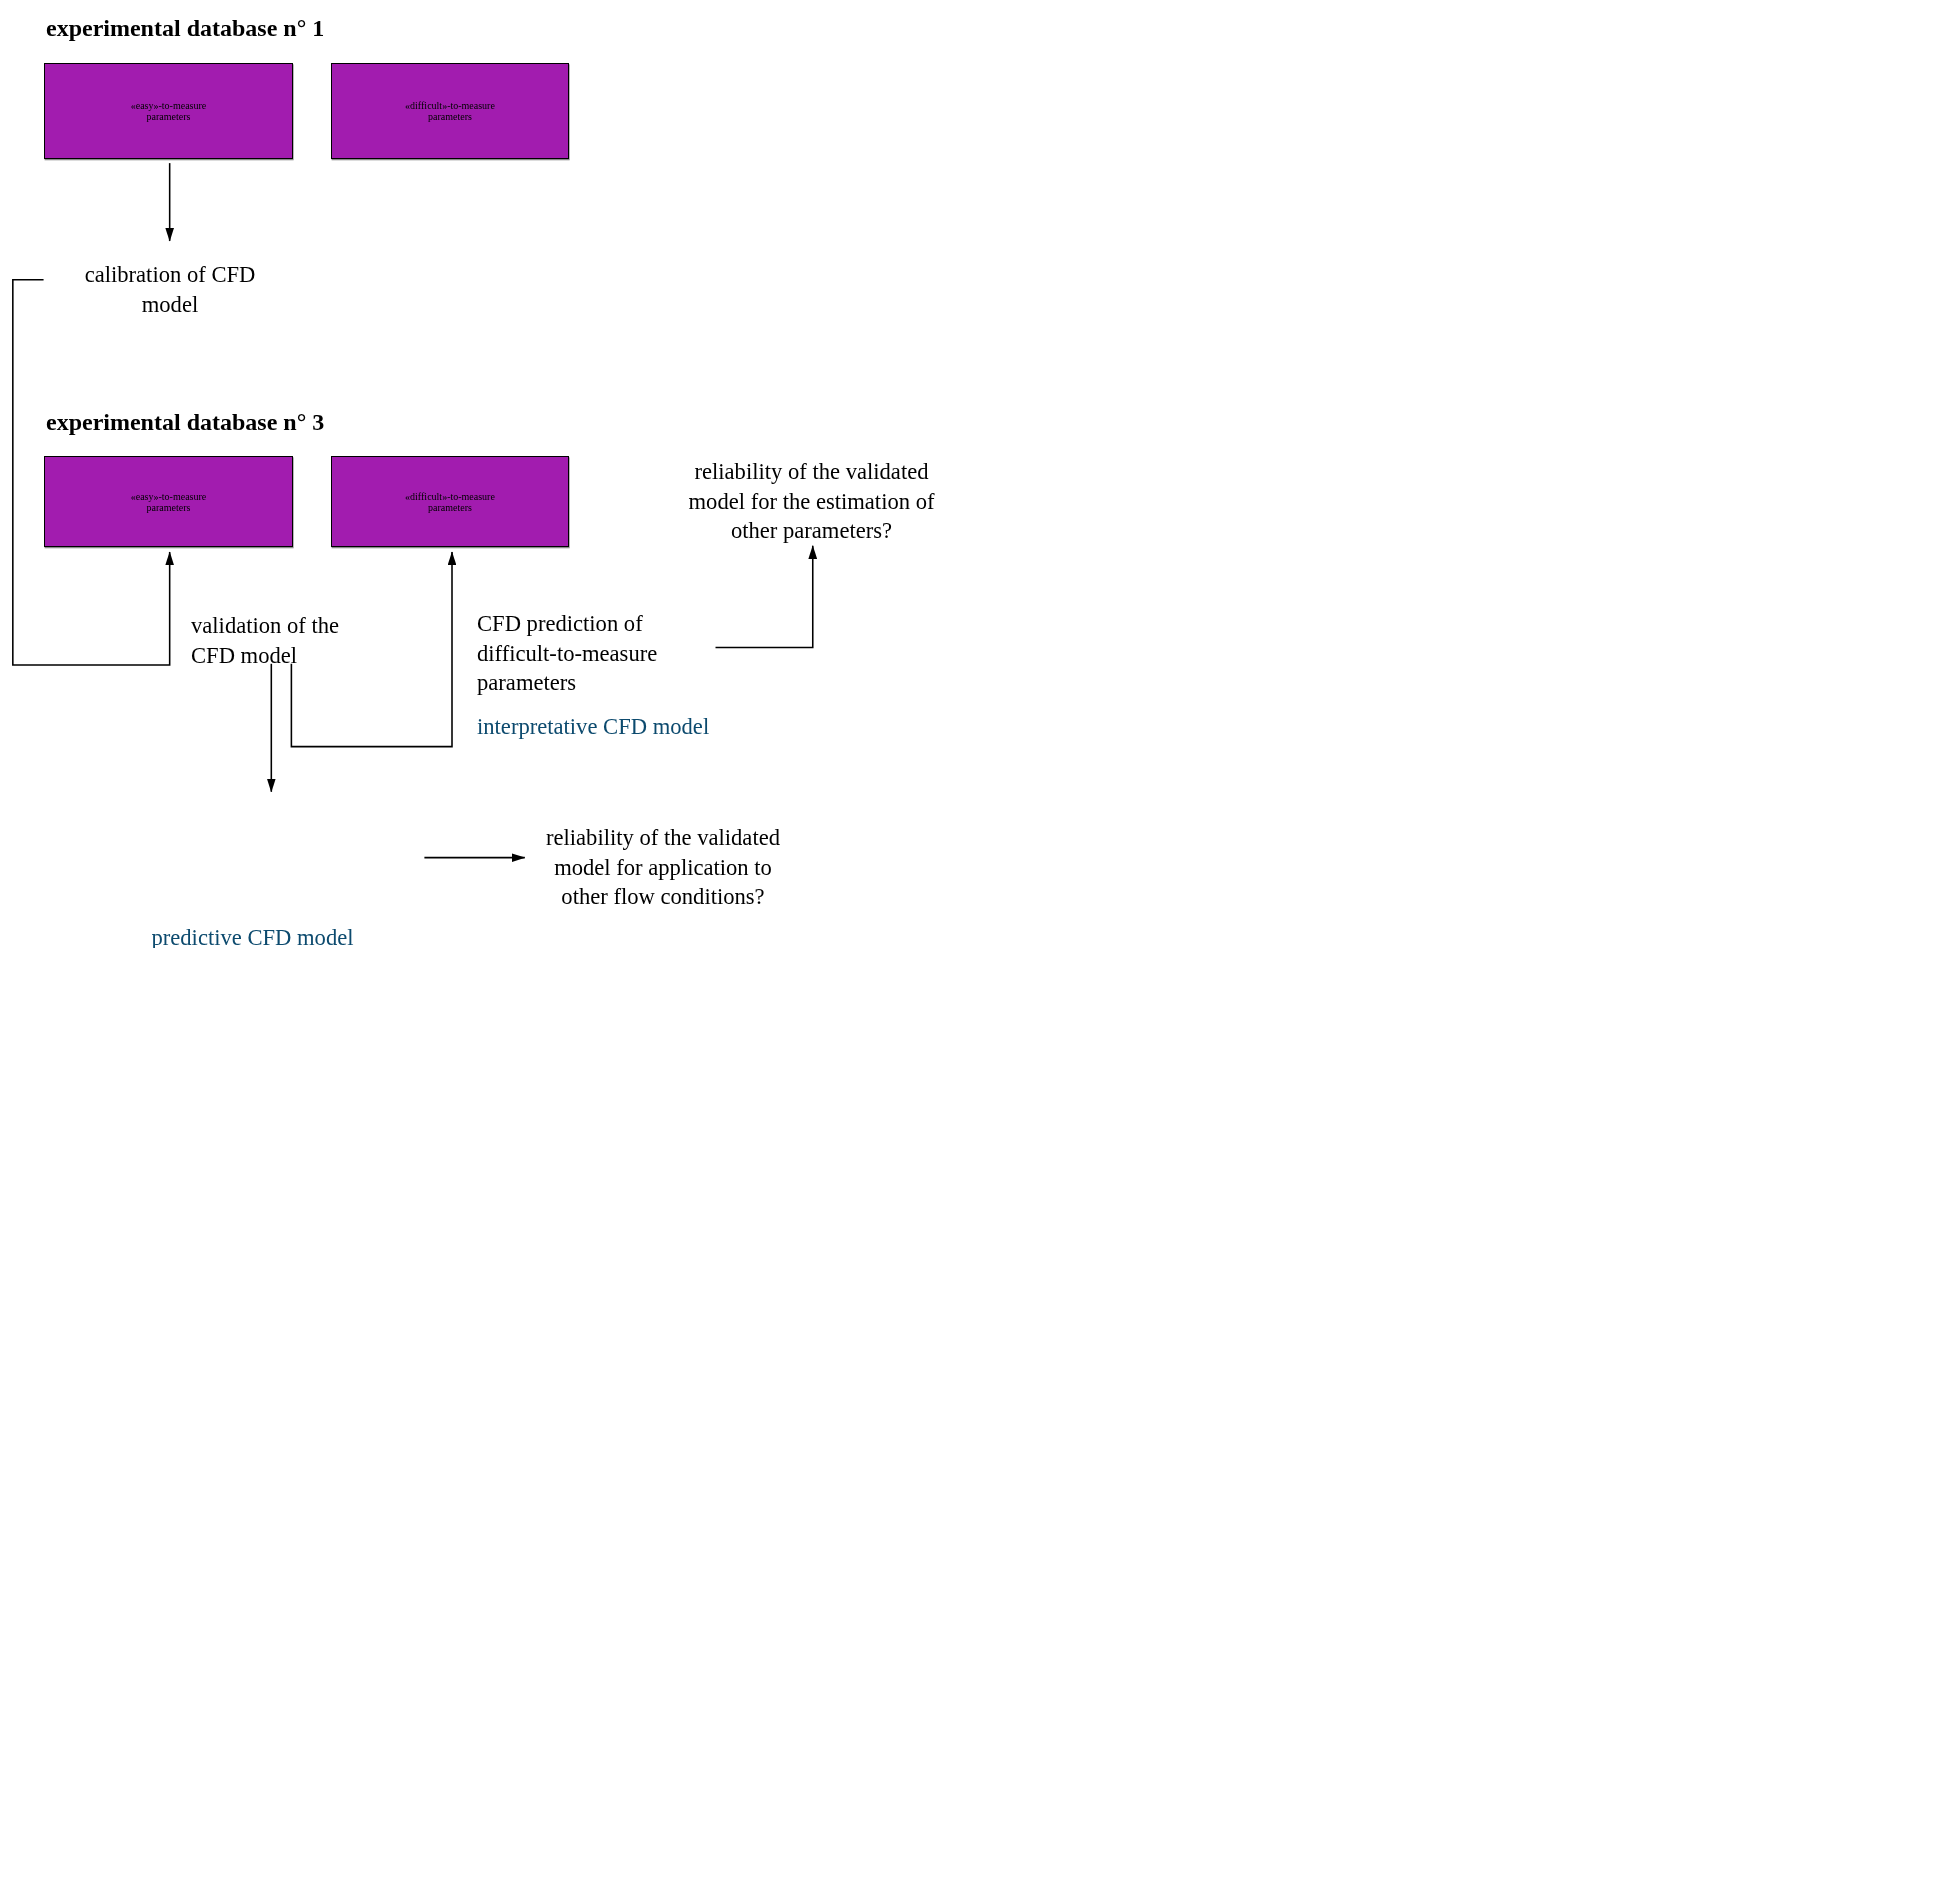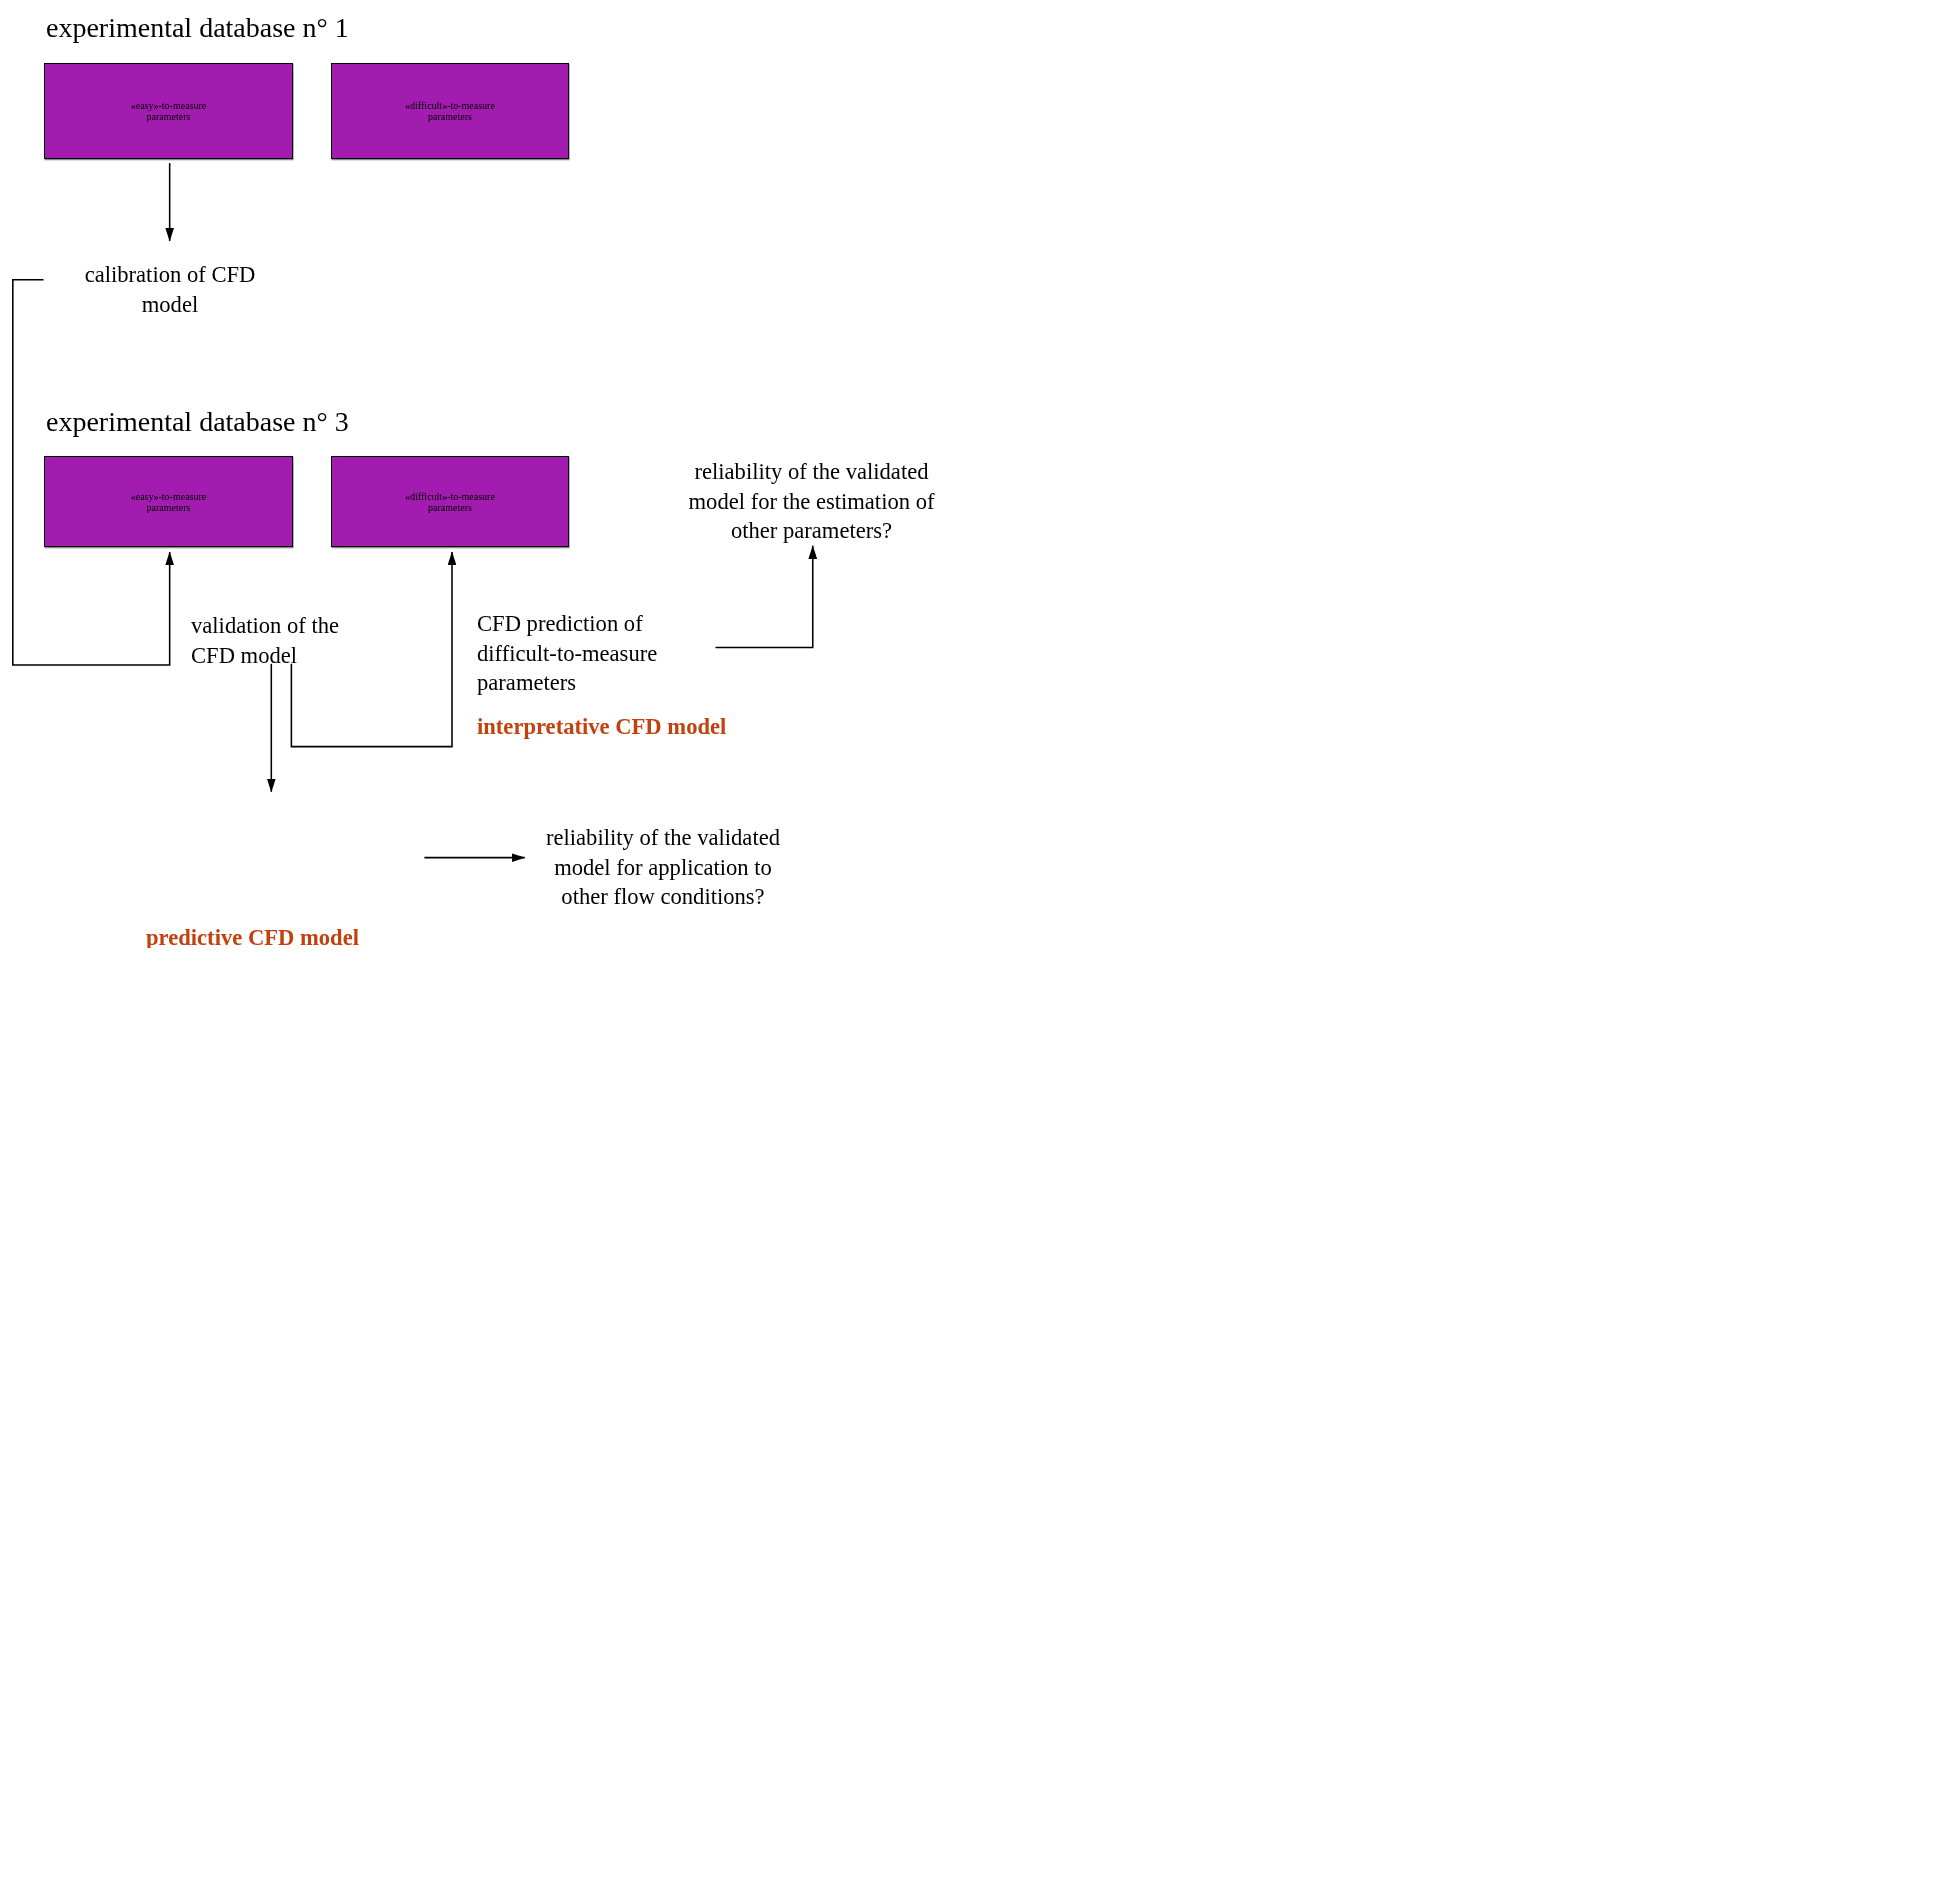--- a/index.html
+++ b/index.html
@@ -25,38 +25,38 @@
   .node {
     position: absolute;
     font-size: 22.6px;
     line-height: 29.5px;
     white-space: nowrap;
     margin-top: 10px;
   }
   .node.center { text-align: center; }
   .heading {
     position: absolute;
-    font-size: 28px;
+    font-size: 24px;
     line-height: 30px;
-    font-weight: normal;
+    font-weight: bold;
     white-space: nowrap;
   }
   .box {
     position: absolute;
     border: 1.9px solid #000000;
     box-shadow: 0.6px 1.3px 0 #8a8a8a;
     display: flex;
     align-items: center;
     justify-content: center;
     text-align: center;
     background: #a21caf;
   }
   .box .tline { display: block; }
   .tline { display: block; }
-  .red { color: #c2410c; font-weight: bold; }
+  .red { color: #0c4a6e; }
   svg line, svg polyline {
     stroke: #000000;
     stroke-width: 2.5;
     fill: none;
   }
 </style>
 </head>
 <body>
 
 <div class="canvas">

